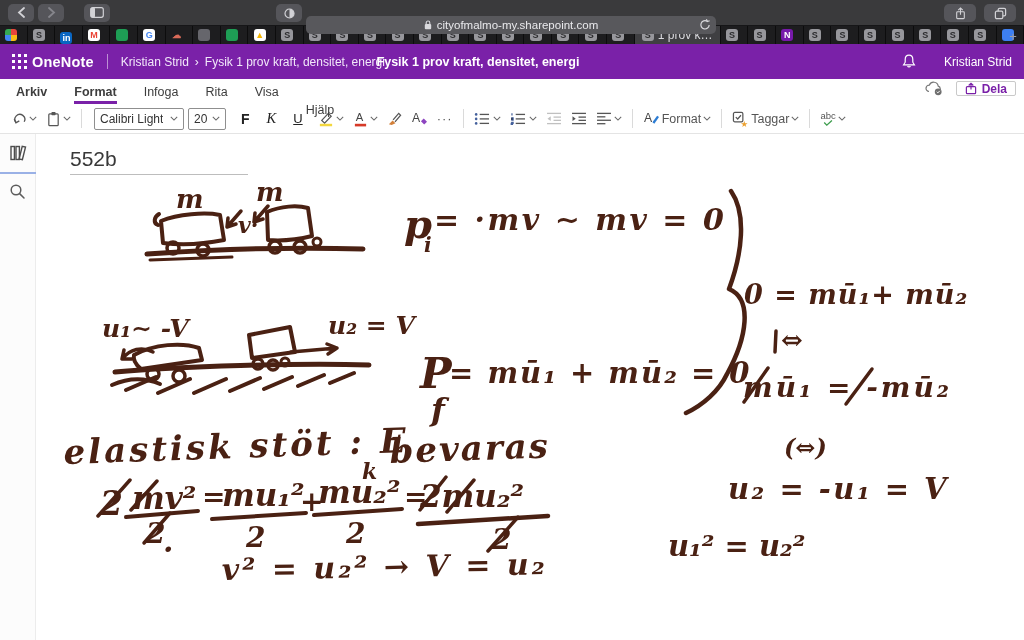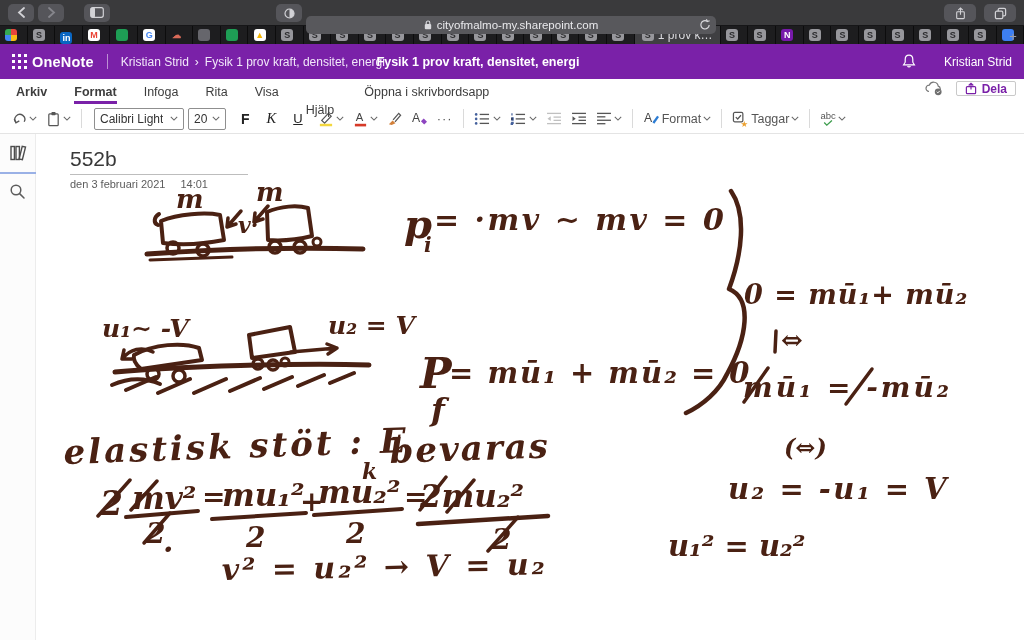--- a/index.html
+++ b/index.html
@@ -440,21 +440,20 @@
       </div>
 
       <div class="ribbon-tab" style="font-weight: 400; border-bottom: 3px solid transparent;">
         <span>Visa</span>
       </div>
 
       <div class="ribbon-tab" style="font-weight: 400; border-bottom: 3px solid transparent; margin-top: 28px;">
         <span>Hjälp</span>
       </div>
     </div>
-  <div class="open-desktop">Öppna i skrivbordsapp</div>
   <div class="ribbon-right">
     <span>
       <svg width="20" height="15" viewBox="0 0 20 15">
           <path d="M5 10.5 a3.2 3.2 0 0 1 0.4 -6.4 a4.6 4.6 0 0 1 8.8 1 a2.9 2.9 0 0 1 0.4 5.4" fill="none" stroke="#777" stroke-width="1.2"></path>
           <circle cx="14.2" cy="10.8" r="3.4" fill="#6f6f6f" stroke="none"></circle>
           <path d="M12.7 10.8 l1.1 1.1 l2 -2.1" fill="none" stroke="#fff" stroke-width="1"></path>
         </svg>
     </span>
     <button class="dela-btn">
       <svg width="12" height="13" viewBox="0 0 13 14">
@@ -653,24 +652,20 @@
     <span class="rail-blue-line"></span>
     <span>
       <svg width="17" height="17" viewBox="0 0 17 17">
           <circle cx="7" cy="7" r="4.8" fill="none" stroke="#5c5c5c" stroke-width="1.5"></circle>
           <path d="M10.6 10.6 L15 15" stroke="#5c5c5c" stroke-width="1.5" stroke-linecap="round"></path>
         </svg>
     </span>
   </div>
   <div class="canvas">
     <div class="page-title">552b</div>
-    <div class="page-date">
-      <span>den 3 februari 2021</span>
-      <span>14:01</span>
-    </div>
   </div>
 </div>
 
 <svg id="ink" width="1024" height="640" viewBox="0 0 1024 640" style="color: rgb(74, 33, 19);">
 
   <text x="176" y="208" font-size="26">m</text>
   <text x="256" y="201" font-size="26">m</text>
   <path d="M161 221 C178 214 205 212 220 215 L224 240 C204 244 180 245 163 243 Z M159 214 c-5 3 -6 9 -1 11" stroke-width="4"></path>
   <circle cx="173" cy="248" r="6" stroke-width="3.5"></circle>
   <circle cx="203" cy="250" r="6" stroke-width="3.5"></circle>

